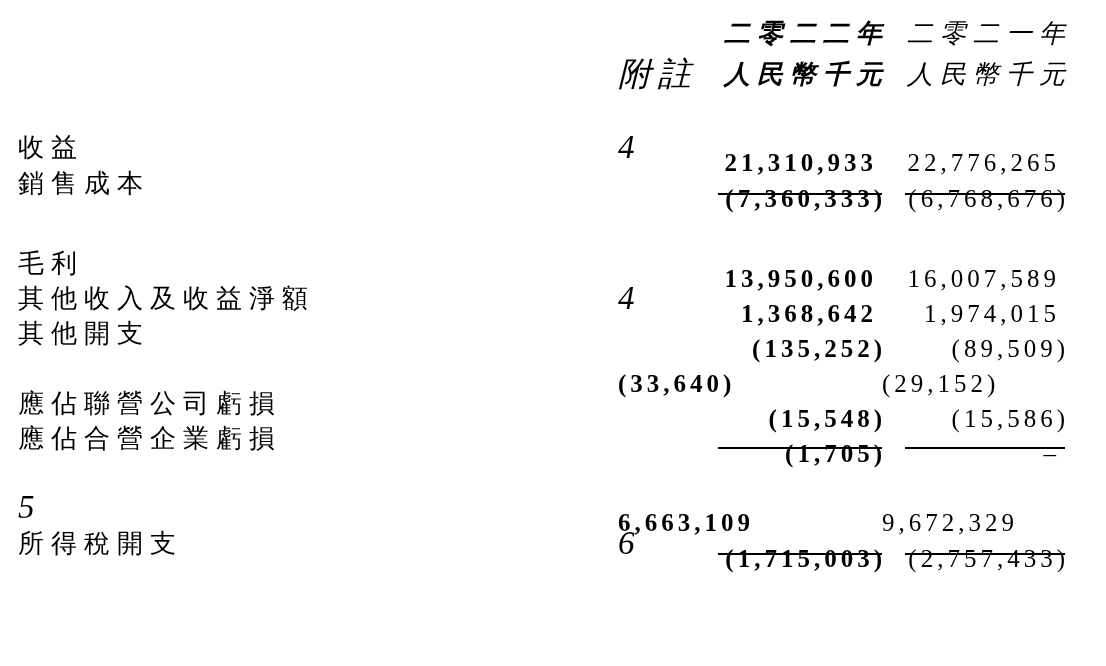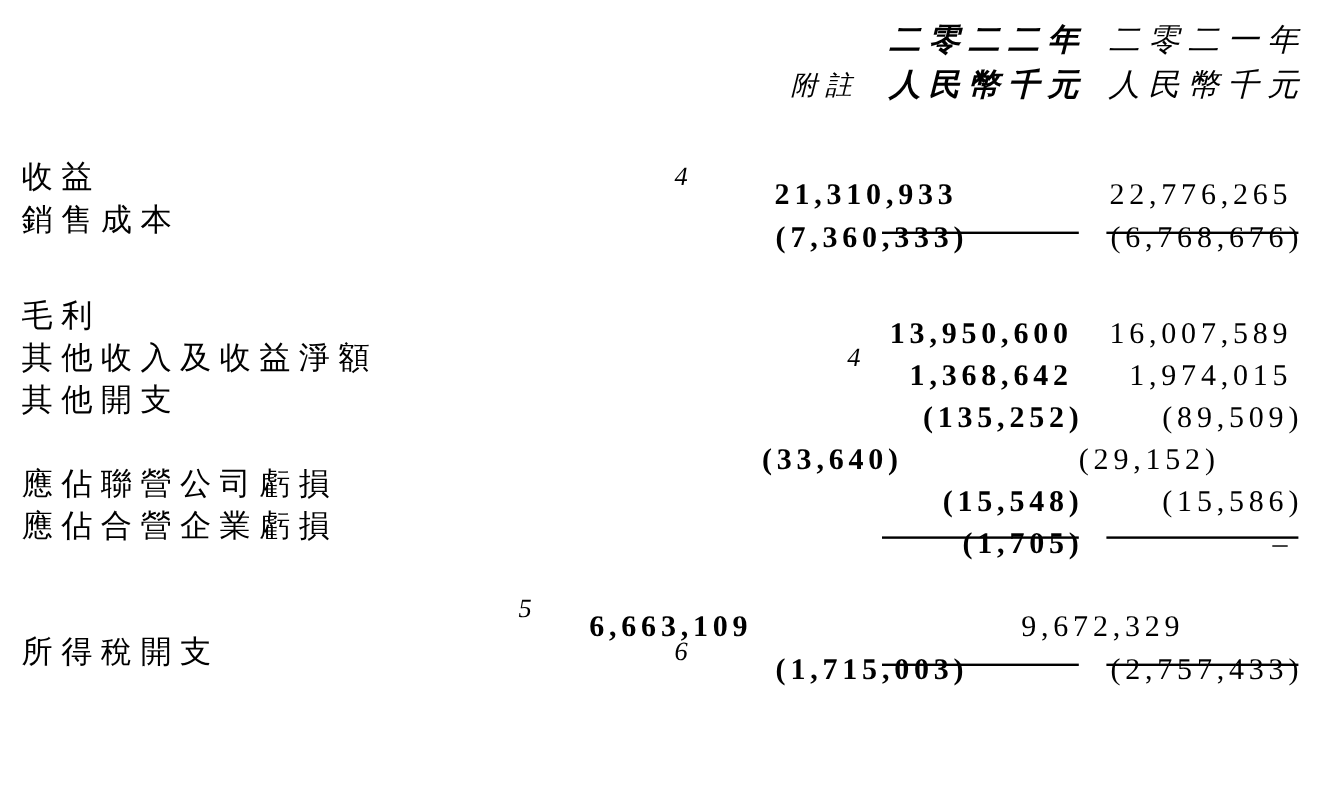--- a/index.html
+++ b/index.html
@@ -1,48 +1,48 @@
 <!DOCTYPE html>
 <html><head>
 <meta charset="utf-8">
 <style>
   html, body { margin: 0; padding: 0; background: #ffffff; }
   body {
     width: 1106px; height: 666px; overflow: hidden;
     color: #000000;
     font-family: "Liberation Serif", "DejaVu Serif", serif;
   }
-  .sheet { padding: 15px 24px 0 18px; }
+  .sheet { padding: 15px 41px 0 18px; }
 
   .row {
     display: grid;
     grid-template-columns: 1fr 82px 182px 23px 160px;
     align-items: center;
   }
   .hrow  { height: 37px; }
-  .trow  { height: 36px; gap: 48px; }
+  .trow  { height: 36px; }
   .trow35{ height: 35px; }
 
   .cell { white-space: nowrap; overflow: visible; }
 
   
   .cjk { font-size: 26px; letter-spacing: 7px; }
 
   
   .num {
     font-size: 25px; letter-spacing: 4px;
     text-align: right; margin-right: -4px; margin-top: 32px;
   }
   .np { padding-right: 9px; }      
   .b  { font-weight: bold; }
   .it { font-style: italic; }
 
   .note-cell {
-    font-size: 22px; font-style: italic;
-    text-align: right;
+    font-size: 33px; font-style: italic;
+    text-align: left;
   }
   .hdr-right { text-align: right; margin-right: -7px; }
 
   
   .rule-row { height: 8px; }
   .rule { display: block; border-top: 2px solid #000; margin-left: auto; margin-top: 2px; }
   .r22 { width: 164px; }
   .r21 { width: 160px; }
 
   .gap-hdr { height: 28px; }

